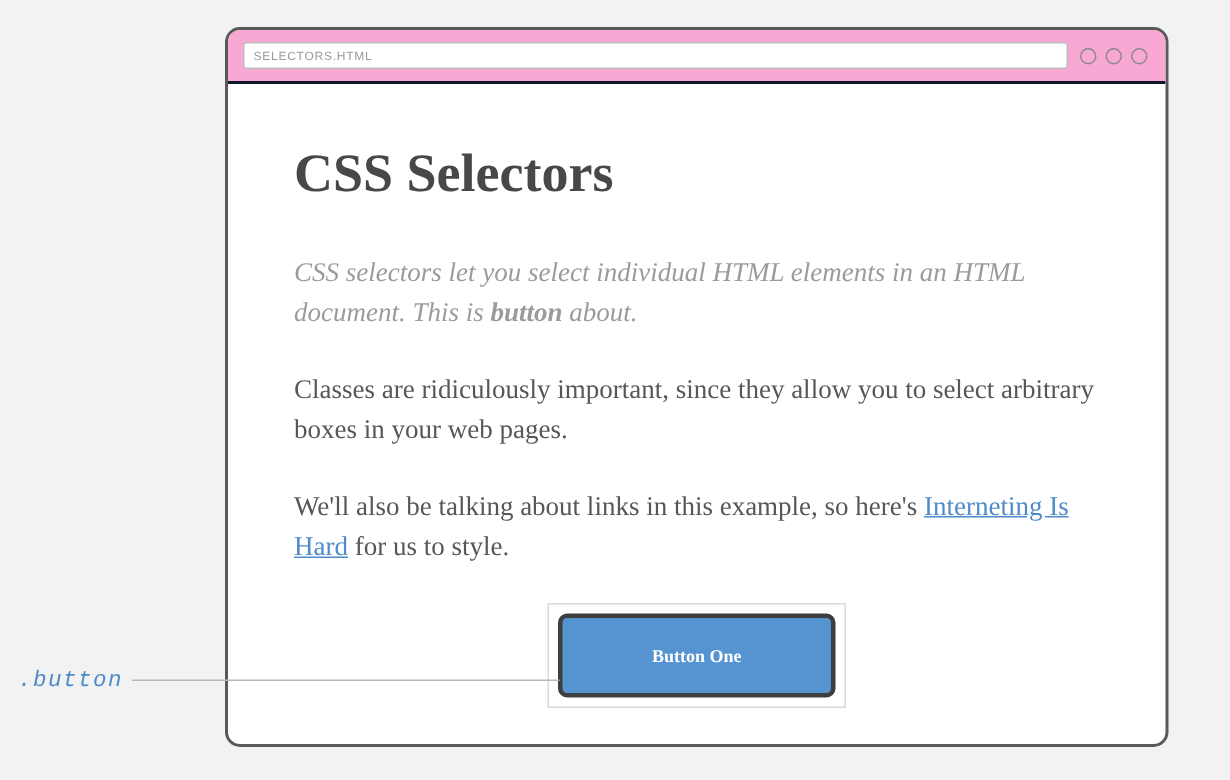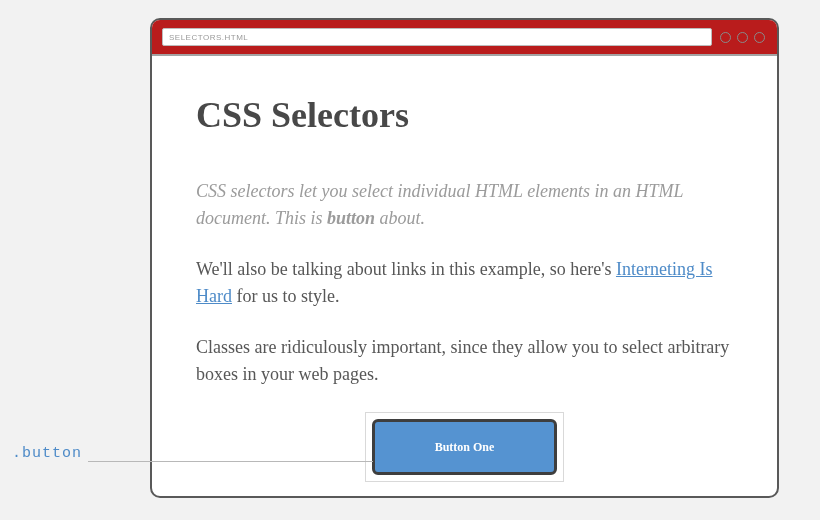--- a/index.html
+++ b/index.html
@@ -18,22 +18,22 @@
     top: 18px;
     width: 629px;
     height: 480px;
     background: #fff;
     border: 2px solid #595959;
     border-radius: 10px;
     overflow: hidden;
   }
   .titlebar {
     height: 36px;
-    background: #b91c1c;
-    border-bottom: 2px solid #a3a3a3;
+    background: #f9a8d4;
+    border-bottom: 2px solid #0f172a;
     display: flex;
     align-items: center;
     padding: 0 10px;
     gap: 8px;
   }
   .url-bar {
     flex: 1;
     height: 18px;
     background: #fff;
     border: 1px solid #bcbcbc;
@@ -60,21 +60,21 @@
   .content {
     padding: 32px 44px 28px 44px;
     font-size: 18px;
     line-height: 1.5;
   }
   h1 {
     font-family: 'Times New Roman', Georgia, serif;
     font-weight: bold;
     font-size: 36px;
     color: #484848;
-    margin-bottom: 36px;
+    margin-bottom: 26px;
   }
   .intro {
     font-style: italic;
     color: #9b9b9b;
     margin-bottom: 24px;
   }
   .intro .strong {
     font-weight: bold;
     font-style: italic;
   }
@@ -106,21 +106,22 @@
     border-radius: 6px;
     padding: 16px 60px;
     text-align: center;
     display: inline-block;
   }
   .annotation {
     position: absolute;
     left: 12px;
     top: 445px;
     display: flex;
-    align-items: flex-end;
+    align-items: center;
+    font-style: italic;
   }
   .annotation-label {
     font-family: "Courier New", monospace;
     font-size: 15px;
     color: #4e8bc8;
     letter-spacing: 1px;
   }
   .annotation-line {
     width: 285px;
     height: 0;
@@ -143,25 +144,25 @@
     </div>
   </div>
 
   <div class="content">
     <h1>CSS Selectors</h1>
 
     <p class="intro">
       <span>CSS selectors let you select individual HTML elements in an HTML document. This is </span><span class="strong">button</span><span> about.</span>
     </p>
 
+    <p class="para">Classes are ridiculously important, since they allow you to select arbitrary boxes in your web pages.</p>
+
     <p class="para">
       <span>We'll also be talking about links in this example, so here's </span><a class="link" href="#">Interneting Is Hard</a><span> for us to style.</span>
     </p>
-
-    <p class="para">Classes are ridiculously important, since they allow you to select arbitrary boxes in your web pages.</p>
 
     <div class="button-wrap">
       <div class="button-box">
         <div class="button">Button One</div>
       </div>
     </div>
   </div>
 </div>
 
 <div class="annotation">

